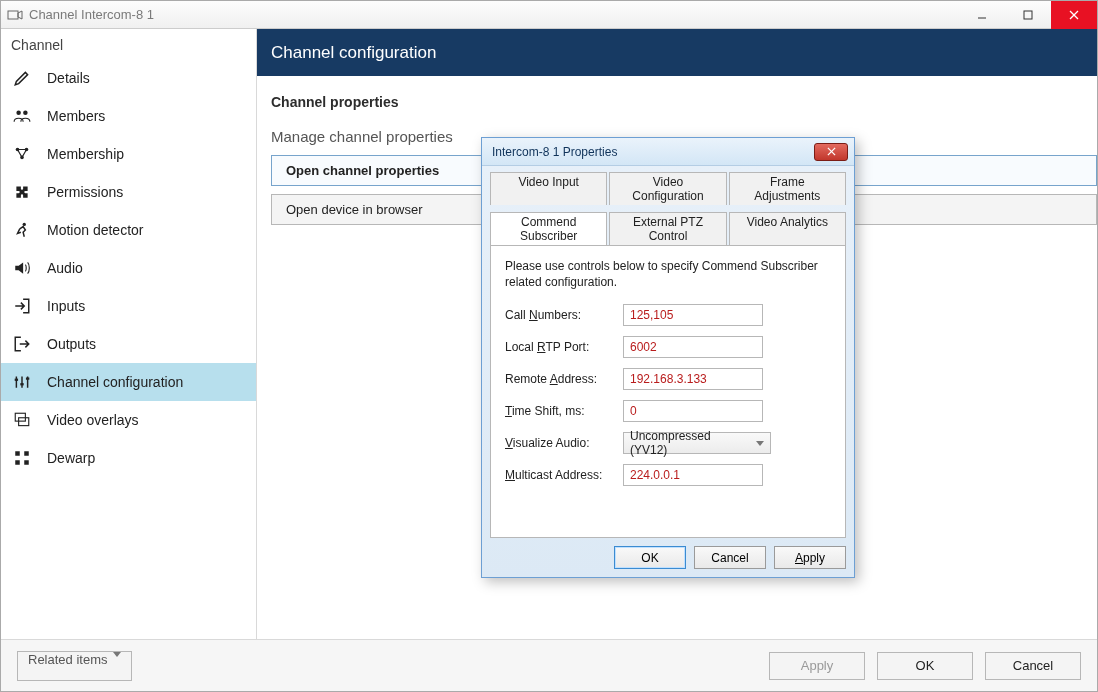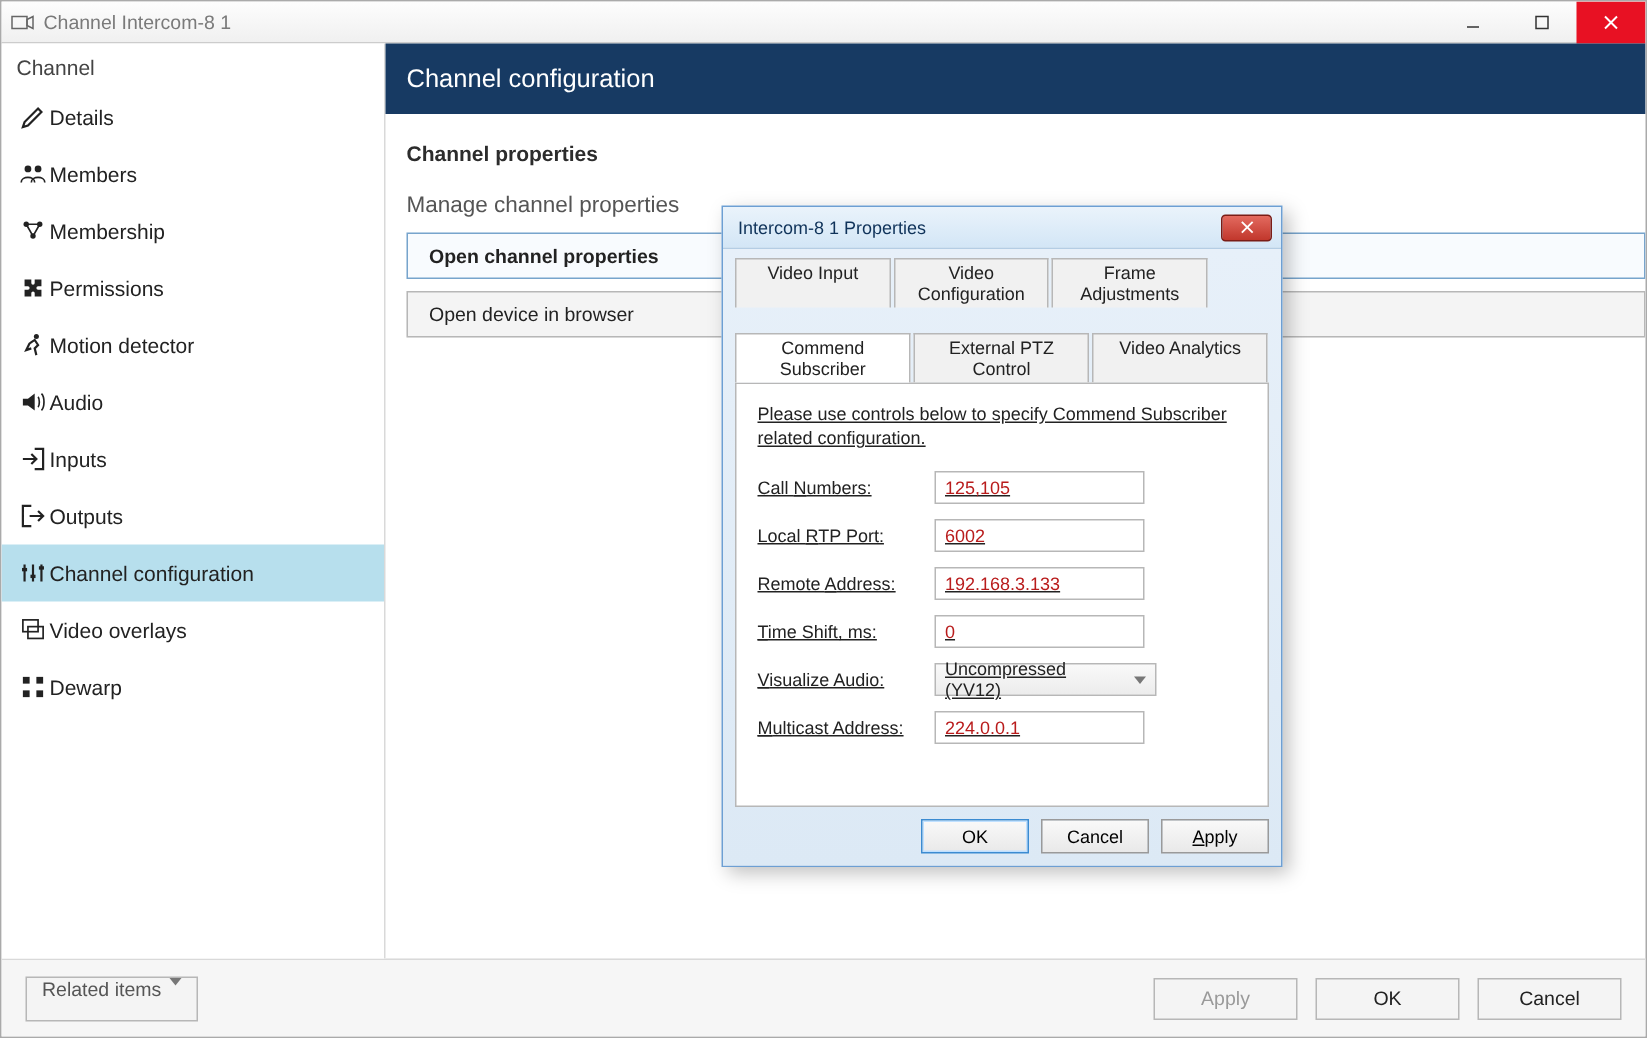--- a/index.html
+++ b/index.html
@@ -44,21 +44,21 @@
     flex-direction:column;
   }
   .sidebar-header {
     padding: 8px 10px 6px 10px;
     color: #444;
     font-size: 14px;
   }
   .sidebar-item {
     display:flex; align-items:center;
     padding: 10px 12px;
-    gap: 2px;
+    gap: 16px;
     cursor: default;
     color: #222;
     font-size: 14px;
     text-align: center;
   }
   .sidebar-item.selected { background:#b7dfed; }
   .sidebar-item .icon { width:18px; height:18px; color:#333; display:inline-flex; }
 
   .content { flex:1; display:flex; flex-direction:column; position:relative; }
 
@@ -162,21 +162,22 @@
 
   .dialog-inner{
     padding: 6px 8px 8px 8px;
     background:linear-gradient(#e7f0f9,#dce9f5);
     height:calc(100% - 28px);
     display:flex;flex-direction:column;
   }
   .tabs {
     display:flex;
     flex-wrap:wrap;
-    gap:16px;
+    gap:6px;
+    flex-direction:column;
   }
   .tab {
     background:#f1f1f1;
     border:1px solid #b7b7b7;
     border-bottom:none;
     padding:3px 10px;
     font-size:12px;
     color:#222;
     cursor:default;
   }
@@ -191,21 +192,20 @@
   .tab-row.bottom .tab { flex:1; text-align:center; padding:2px 6px; }
 
   .tab-page {
     background:#fff;
     border:1px solid #b7b7b7;
     flex:1;
     padding:12px 14px 10px 14px;
     font-size:12px;
     color:#222;
     position:relative;
-    text-decoration:underline;
   }
   .instr { margin-bottom:14px; line-height:1.35; color:#222;}
   .form-row { display:flex; align-items:center; margin-bottom:10px; }
   .form-row label { width:118px; }
   .form-row .value-static { }
   .txt {
     width: 140px;
     height: 22px;
     border:1px solid #b7b7b7;
     padding: 2px 6px;

